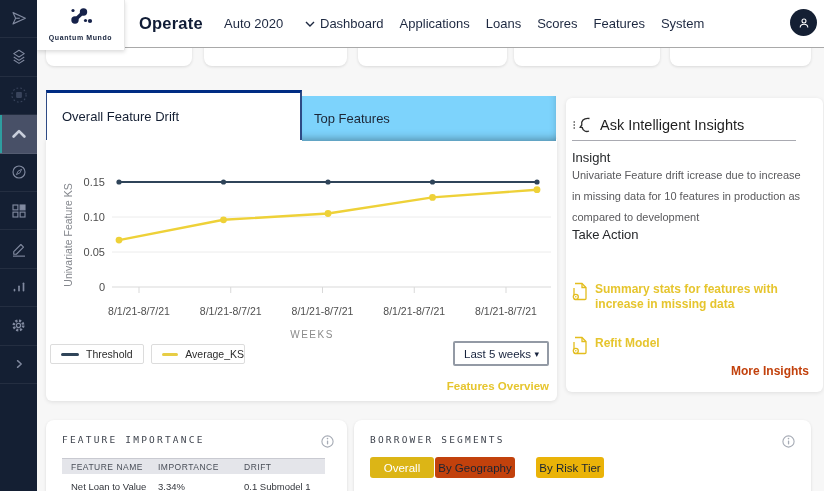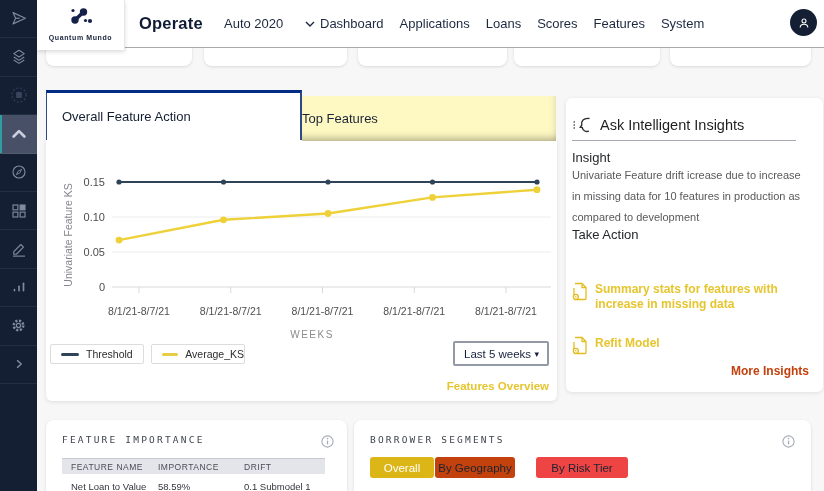--- a/index.html
+++ b/index.html
@@ -18,21 +18,21 @@
 #product{position:absolute;left:102px;top:14px;font-size:16.5px;font-weight:bold;color:#101c36;letter-spacing:.2px}
 #model-sel{position:absolute;left:187px;top:16px;font-size:13px;color:#1d2840;display:flex;align-items:center;gap:22px;cursor:pointer}
 #nav{position:absolute;left:283px;top:16px;display:flex;font-size:13px;color:#1d2840}
 #nav span{margin-right:16px;cursor:pointer}
 #avatar{position:absolute;right:7px;top:9px;width:27px;height:27px;border-radius:50%;background:#141f33;display:flex;align-items:center;justify-content:center}
 
 .kpi{position:absolute;top:24px;height:42px;background:#fff;border-radius:8px;box-shadow:0 1px 3px rgba(0,0,0,.12);z-index:10}
 
 .tab{position:absolute;font-size:13px;display:flex;align-items:center}
 #tab-active{left:46px;top:90px;width:256px;height:50px;background:#fff;border-top:3px solid #002c83;border-left:1px solid #2e4a85;border-right:2px solid #2e4a85;color:#141f33;padding-left:15px;z-index:30}
-#tab-inactive{left:302px;top:96px;width:254px;height:45px;background:#fef9c3;color:#1c2636;z-index:28;box-shadow:inset 0 -9px 9px -7px rgba(0,0,0,.34), inset -7px 0 8px -8px rgba(0,0,0,.18)}
+#tab-inactive{left:302px;top:96px;width:254px;height:45px;background:#7dd3fc;color:#1c2636;padding-left:12px;z-index:28;box-shadow:inset 0 -9px 9px -7px rgba(0,0,0,.34), inset -7px 0 8px -8px rgba(0,0,0,.18)}
 
 #chart-card{position:absolute;left:46px;top:139px;width:511px;height:262px;background:#fff;border-radius:0 0 6px 6px;box-shadow:0 1px 4px rgba(0,0,0,.1);z-index:25}
 #chart-holder{position:absolute;left:0;top:0}
 .legend{position:absolute;top:205px;height:20px;border:1px solid #dcdcdc;border-radius:2px;background:#fff;display:flex;align-items:center;font-size:10.5px;color:#2c2c2c;cursor:pointer}
 #legend-1{left:4px;width:94px}
 #legend-2{left:105px;width:94px}
 .dash{width:18px;height:3px;border-radius:2px;margin:0 7px 0 10px}
 .dash.t{background:#2f4459}
 .dash.a{background:#e7cd45}
 #range-sel{position:absolute;left:407px;top:202px;width:96px;height:25px;border:2px solid #939aa5;border-radius:2px;background:#fff;display:flex;align-items:center;font-size:11.5px;color:#16223c;padding-left:9px;cursor:pointer}
@@ -58,21 +58,21 @@
 .info-ic{position:absolute;top:15px;cursor:pointer}
 #fi-card .info-ic{left:275px}
 #bs-card .info-ic{left:428px}
 #fi-table-head{position:absolute;left:16px;top:38px;width:263px;height:16px;background:#e4e5ea;border-top:1px solid #c9cad1}
 .fi-col{position:absolute;font-size:8.5px;letter-spacing:.5px;color:#484d57;top:42px}
 .fi-cell{position:absolute;font-size:9.5px;color:#33363c;top:61px}
 .c1{left:25px}.c2{left:112px}.c3{left:198px}
 .seg{position:absolute;top:37px;height:21px;display:flex;align-items:center;justify-content:center;font-size:11.5px;border-radius:3px;cursor:pointer}
 #seg-1{left:16px;width:64px;background:#dcb516;color:#fff}
 #seg-2{left:81px;width:80px;background:#c2410c;color:#1a2433}
-#seg-3{left:182px;width:92px;background:#ef4444;color:#1a2433}
+#seg-3{left:182px;width:68px;background:#eab308;color:#1a2433}
 </style>
 </head>
 <body>
 
 <div id="sidebar">
   <div class="side-item">
       <svg width="18" height="18" viewBox="0 0 24 24" fill="none" stroke="#818aa0" stroke-width="1.5" stroke-linejoin="round">
         <path d="M4 18.5 L20.5 11 L4 3.5 L7.5 11 Z"></path>
         <path d="M7.5 11 H13"></path>
       </svg>
@@ -172,21 +172,21 @@
   </div>
 </div>
 
 <div class="kpi" style="left:46px;width:146px"></div>
 <div class="kpi" style="left:204px;width:143px"></div>
 <div class="kpi" style="left:358px;width:149px"></div>
 <div class="kpi" style="left:514px;width:146px"></div>
 <div class="kpi" style="left:670px;width:141px"></div>
 
 <div class="tab" id="tab-active">
-    <span>Overall Feature Action</span>
+    <span>Overall Feature Drift</span>
   </div>
 <div class="tab" id="tab-inactive">
     <span>Top Features</span>
   </div>
 
 <div id="chart-card">
   <div id="chart-holder"><svg width="511" height="200">
         <line x1="66" y1="113" x2="505" y2="113" stroke="#ececec" stroke-width="1"></line>
         <line x1="66" y1="78" x2="505" y2="78" stroke="#ececec" stroke-width="1"></line>
         <line x1="66" y1="148" x2="505" y2="148" stroke="#d9d9d9" stroke-width="1"></line>
@@ -274,21 +274,21 @@
   <svg class="info-ic" width="13" height="13" viewBox="0 0 13 13" fill="none">
       <circle cx="6.5" cy="6.5" r="5.6" stroke="#a6abb5" stroke-width="1.1"></circle>
       <rect x="5.9" y="5.4" width="1.3" height="4" rx="0.6" fill="#a6abb5"></rect>
       <circle cx="6.5" cy="3.6" r="0.8" fill="#a6abb5"></circle>
     </svg>
   <div id="fi-table-head"></div>
   <span class="fi-col c1">FEATURE NAME</span>
   <span class="fi-col c2">IMPORTANCE</span>
   <span class="fi-col c3">DRIFT</span>
   <span class="fi-cell c1">Net Loan to Value</span>
-  <span class="fi-cell c2">58.59%</span>
+  <span class="fi-cell c2">3.34%</span>
   <span class="fi-cell c3">0.1 Submodel 1</span>
 </div>
 
 <div class="bcard" id="bs-card">
   <div class="bc-title">BORROWER SEGMENTS</div>
   <svg class="info-ic" width="13" height="13" viewBox="0 0 13 13" fill="none">
       <circle cx="6.5" cy="6.5" r="5.6" stroke="#a6abb5" stroke-width="1.1"></circle>
       <rect x="5.9" y="5.4" width="1.3" height="4" rx="0.6" fill="#a6abb5"></rect>
       <circle cx="6.5" cy="3.6" r="0.8" fill="#a6abb5"></circle>
     </svg>

